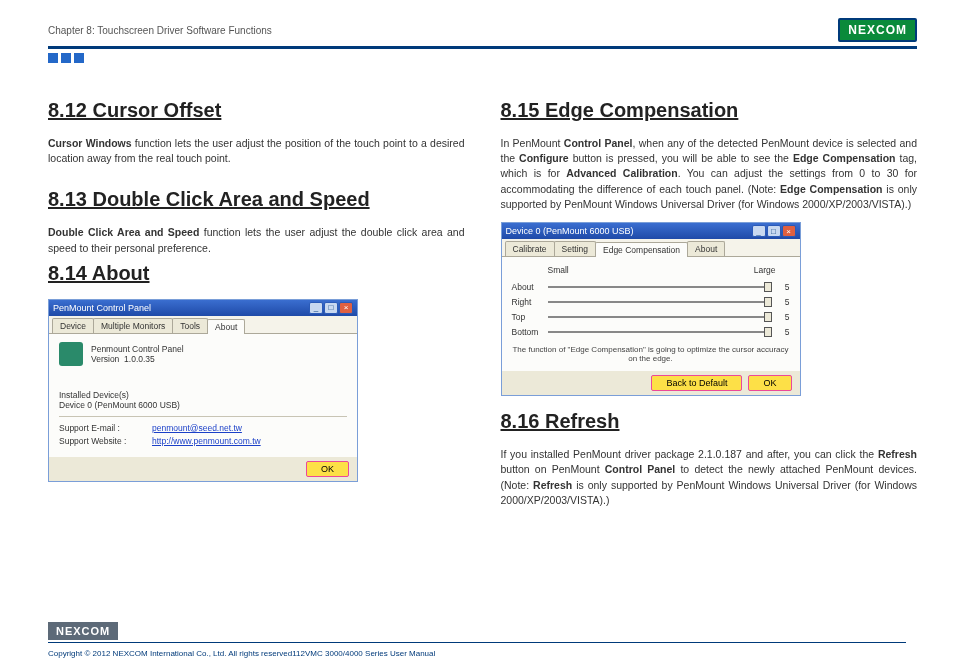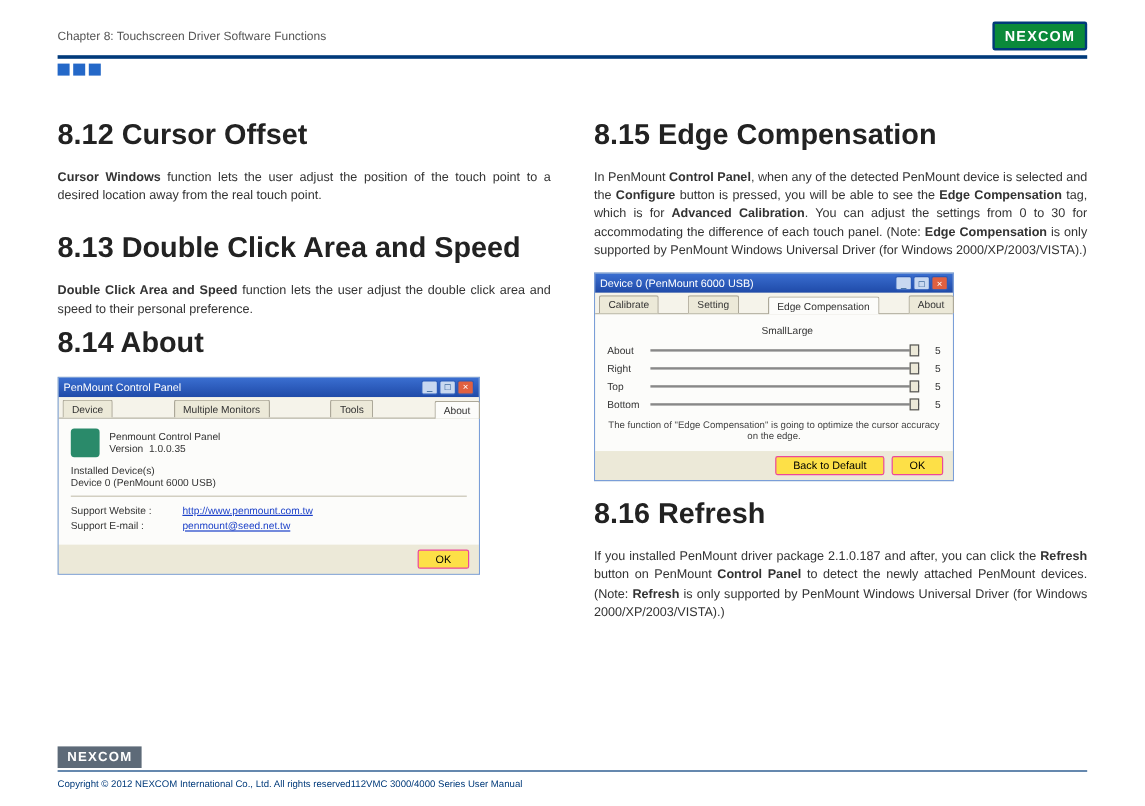--- a/index.html
+++ b/index.html
@@ -1,49 +1,49 @@
 <!DOCTYPE html>
 <html><head>
 <meta charset="utf-8">
 <style>
   * { box-sizing: border-box; margin: 0; padding: 0; }
   body { width: 954px; height: 672px; background: #fff; font-family: "Segoe UI", Arial, sans-serif; color: #333; position: relative; }
-  .page { padding: 18px 48px 0 48px; }
+  .page { padding: 18px 37px 0 48px; }
   .hdr { display: flex; justify-content: space-between; align-items: center; font-size: 10px; color: #555; }
   .logo { background: #0a8a3a; color: #fff; font-weight: bold; padding: 3px 8px; border: 2px solid #003a7a; border-radius: 2px; letter-spacing: 1px; font-size: 12px; }
   .logo .x { color: #fff; }
   .hdr-rule { height: 3px; background: #003a7a; margin-top: 4px; }
   .blocks { display: flex; gap: 3px; margin-top: 4px; }
   .blocks span { width: 10px; height: 10px; background: #2468c8; }
   .cols { display: flex; gap: 36px; margin-top: 30px; }
   .col { flex: 1; }
-  h2 { font-size: 24px; font-weight: bold; color: #222; margin-bottom: 14px; margin-top: 6px; }
+  h2 { font-size: 20px; font-weight: bold; color: #222; margin-bottom: 14px; margin-top: 6px; text-decoration: underline; }
   p { font-size: 10.5px; line-height: 1.45; text-align: justify; margin-bottom: 6px; color: #333; }
   b { font-weight: bold; }
   .win { border: 1px solid #7a9ed8; background: #ece9d8; font-size: 9px; margin-top: 10px; }
   .titlebar { background: linear-gradient(#3a6ed0,#1f4aa8); color: #fff; display: flex; justify-content: space-between; align-items: center; padding: 2px 4px; font-size: 9px; height: 16px; }
   .tb-btns { display: flex; gap: 1px; }
   .tb-btns span { width: 14px; height: 12px; background: #c8d8f0; border: 1px solid #2a5ab8; border-radius: 2px; display: inline-flex; align-items: center; justify-content: center; font-size: 8px; color: #003a7a; }
   .tb-btns .cls { background: #e06040; color: #fff; }
-  .tabs { display: flex; background: #f5f3ea; border-bottom: 1px solid #aca899; padding-top: 2px; padding-left: 3px; gap: 0; justify-content: space-between; }
+  .tabs { display: flex; background: #f5f3ea; border-bottom: 1px solid #aca899; padding-top: 2px; padding-left: 3px; gap: 0; }
   .tab { padding: 2px 7px; border: 1px solid #aca899; border-bottom: none; background: #ece9d8; font-size: 8.5px; border-radius: 2px 2px 0 0; margin-right: -1px; }
   .tab.active { background: #fcfcfa; position: relative; top: 1px; }
   .winbody { background: #fcfcfa; padding: 8px 10px; min-height: 100px; }
   .winbody .row { display: flex; align-items: center; gap: 8px; margin-bottom: 3px; }
   .icon-about { width: 24px; height: 24px; background: #2a8a6a; border-radius: 3px; display: inline-block; }
   .link { color: #1a3fc8; text-decoration: underline; font-size: 8.5px; }
   .hr { border: none; border-top: 1px solid #c8c4b4; margin: 6px 0; }
   .btn { border: 1px solid #ec4899; background: #fde047; padding: 2px 14px; font-size: 9px; border-radius: 2px; }
   .btnrow { display: flex; justify-content: flex-end; gap: 6px; padding: 4px 8px; background: #ece9d8; }
   .slider-row { display: flex; align-items: center; gap: 6px; margin: 5px 0; }
   .slider-row .lbl { width: 30px; font-size: 8.5px; }
   .track { flex: 1; height: 2px; background: #888; position: relative; }
   .thumb { position: absolute; right: 0; top: -4px; width: 8px; height: 10px; background: #ece9d8; border: 1px solid #555; }
   .val { width: 12px; font-size: 8.5px; text-align: right; }
-  .slhead { display: flex; justify-content: center; font-size: 8.5px; padding: 0 14px 2px 36px; }
+  .slhead { display: flex; justify-content: space-between; font-size: 8.5px; padding: 0 14px 2px 36px; }
   .note { font-size: 8px; text-align: center; color: #444; margin-top: 8px; }
   .ftr { position: absolute; bottom: 14px; left: 48px; right: 48px; }
   .ftr-logo { background: #5d6a78; color: #fff; font-weight: bold; padding: 3px 8px; display: inline-block; letter-spacing: 1px; font-size: 11px; }
   .ftr-rule { height: 1px; background: #003a7a; margin-top: 2px; }
   .ftr-row { display: flex; justify-content: flex-start; font-size: 8px; color: #003a7a; margin-top: 6px; }
 </style>
 </head>
 <body>
 
 <div class="page">
@@ -62,21 +62,21 @@
 
     <div class="col">
       <h2>8.12  Cursor Offset</h2>
       <p><b>Cursor Windows</b> function lets the user adjust the position of the touch point to a desired location away from the real touch point.</p>
 
       <h2 style="margin-top:22px">8.13  Double Click Area and Speed</h2>
       <p><b>Double Click Area and Speed</b> function lets the user adjust the double click area and speed to their personal preference.</p>
 
       <h2 style="">8.14  About</h2>
 
-      <div class="win" style="width:352px">
+      <div class="win" style="width:310px">
         <div class="titlebar">
           <span>PenMount Control Panel</span>
           <div class="tb-btns">
             <span>_</span>
             <span>□</span>
             <span class="cls">×</span>
           </div>
         </div>
         <div class="tabs">
           <span class="tab">Device</span>
@@ -85,30 +85,30 @@
           <span class="tab active">About</span>
         </div>
         <div class="winbody">
           <div class="row">
             <span class="icon-about"></span>
             <div>
               <div style="font-size:8.5px">Penmount Control Panel</div>
               <div style="font-size:8.5px"><span>Version</span>&nbsp;&nbsp;<span>1.0.0.35</span></div>
             </div>
           </div>
-          <div style="font-size:8.5px;margin-top:6px">Installed Device(s)</div>
+          <div style="font-size:8.5px;margin-top:24px">Installed Device(s)</div>
           <div style="font-size:8.5px">Device 0 (PenMount 6000 USB)</div>
           <hr class="hr">
           <div class="row">
+              <span style="width:85px;font-size:8.5px">Support E-mail :</span>
+              <span class="link">penmount@seed.net.tw</span>
+            </div>
+          <div class="row">
               <span style="width:85px;font-size:8.5px">Support Website :</span>
               <span class="link">http://www.penmount.com.tw</span>
-            </div>
-          <div class="row">
-              <span style="width:85px;font-size:8.5px">Support E-mail :</span>
-              <span class="link">penmount@seed.net.tw</span>
             </div>
         </div>
         <div class="btnrow">
             <button class="btn">OK</button>
           </div>
       </div>
     </div>
 
     <div class="col">
       <h2>8.15  Edge Compensation</h2>

